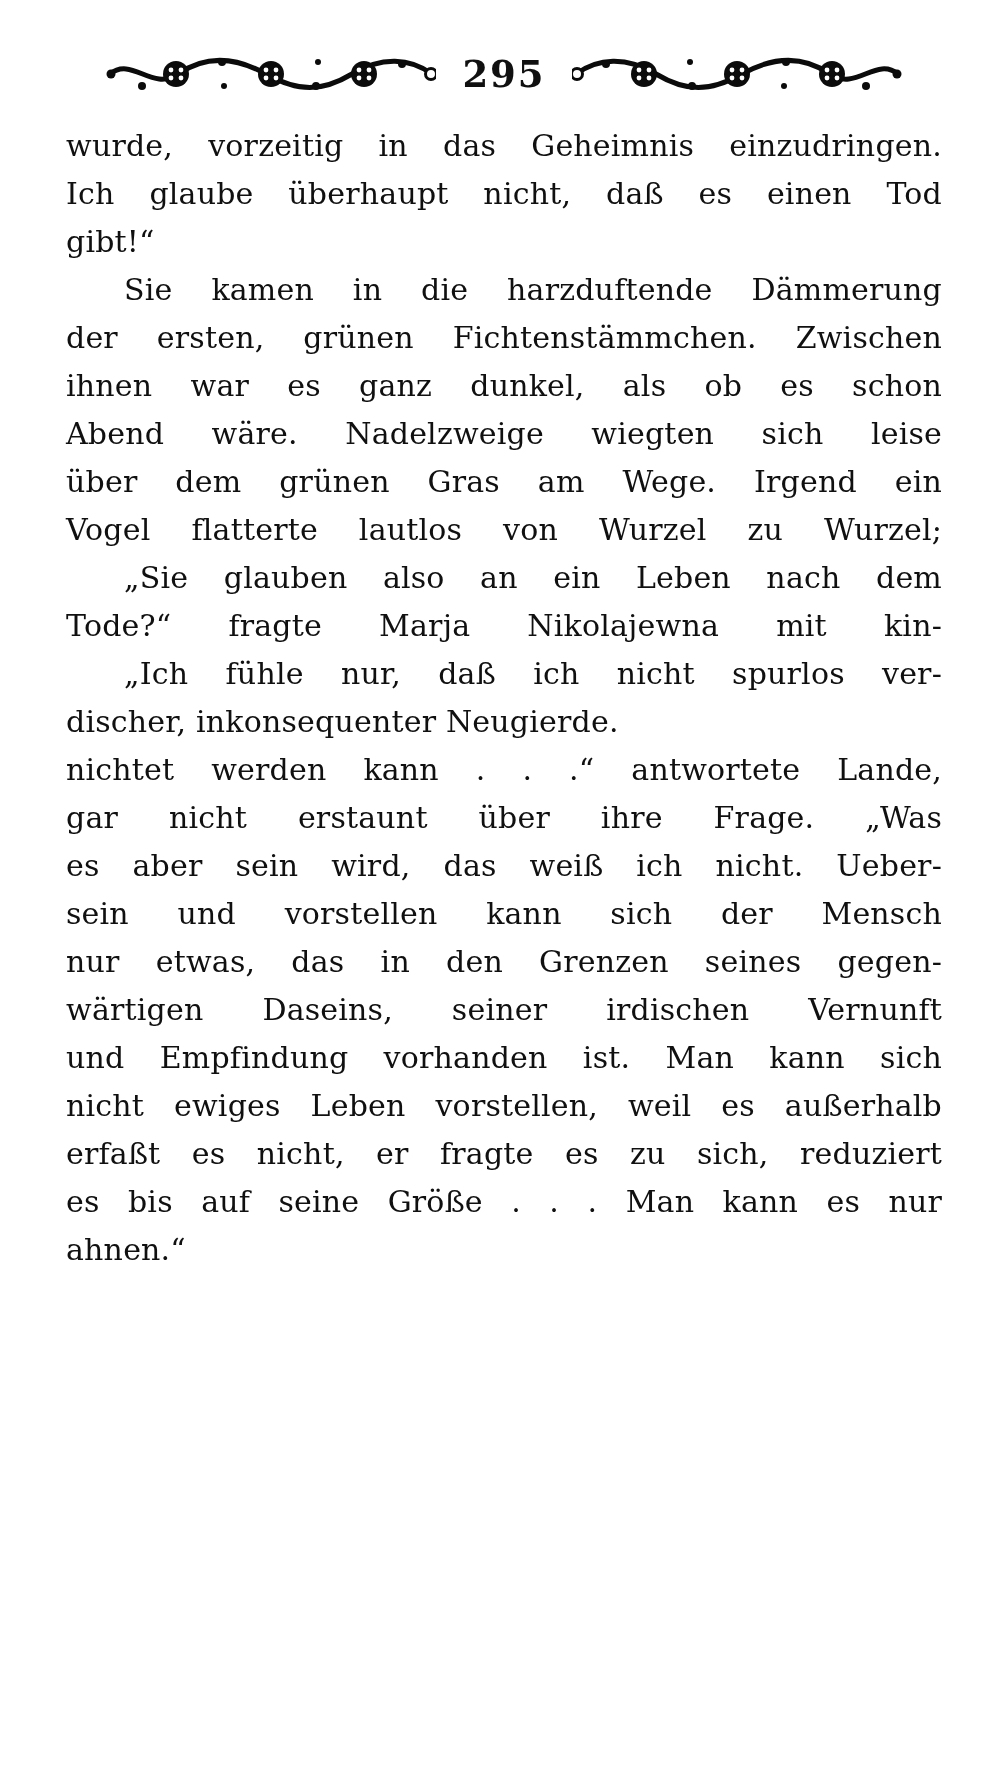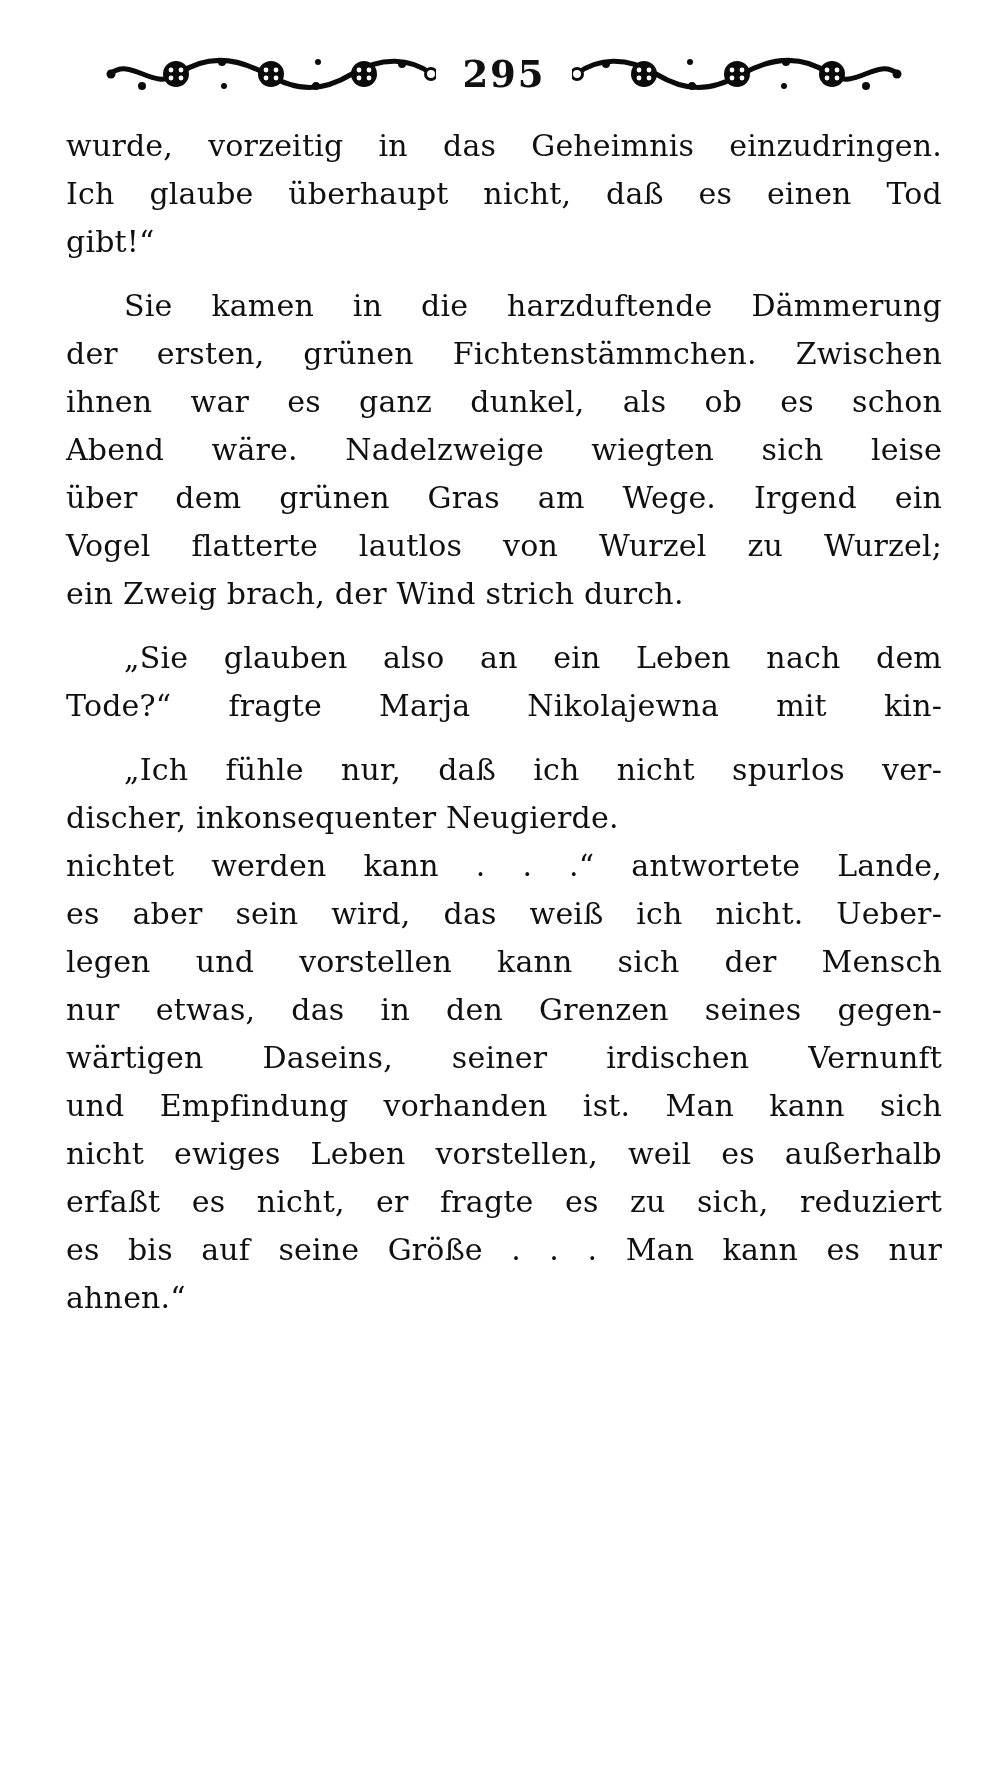--- a/index.html
+++ b/index.html
@@ -55,21 +55,20 @@
     overflow: visible;
     white-space: nowrap;
   }
   .line.short {
     text-align-last: left;
   }
   .line.indent {
     text-indent: 58px;
   }
   .line.pbreak {
-    margin-top: 16px;
   }
 </style>
 </head>
 <body>
 
 <div class="page">
 
   <div class="header">
 
     <svg class="ornament" width="330" height="44" viewBox="0 0 330 44" aria-hidden="true">
@@ -141,28 +140,28 @@
   <div class="text-block">
     <div class="line">wurde, vorzeitig in das Geheimnis einzudringen.</div>
     <div class="line">Ich glaube überhaupt nicht, daß es einen Tod</div>
     <div class="line short">gibt!“</div>
     <div class="line indent pbreak">Sie kamen in die harzduftende Dämmerung</div>
     <div class="line">der ersten, grünen Fichtenstämmchen. Zwischen</div>
     <div class="line">ihnen war es ganz dunkel, als ob es schon</div>
     <div class="line">Abend wäre. Nadelzweige wiegten sich leise</div>
     <div class="line">über dem grünen Gras am Wege. Irgend ein</div>
     <div class="line">Vogel flatterte lautlos von Wurzel zu Wurzel;</div>
-    <div class="line short">ein Zweig brach, der Wind strich durch.</div>
     <div class="line indent pbreak">„Sie glauben also an ein Leben nach dem</div>
     <div class="line">Tode?“ fragte Marja Nikolajewna mit kin-</div>
     <div class="line indent pbreak">„Ich fühle nur, daß ich nicht spurlos ver-</div>
     <div class="line short">discher, inkonsequenter Neugierde.</div>
     <div class="line">nichtet werden kann . . .“ antwortete Lande,</div>
+    <div class="line">gar nicht erstaunt über ihre Frage. „Was</div>
     <div class="line">es aber sein wird, das weiß ich nicht. Ueber-</div>
-    <div class="line">legen und vorstellen kann sich der Mensch</div>
+    <div class="line">sein und vorstellen kann sich der Mensch</div>
     <div class="line">nur etwas, das in den Grenzen seines gegen-</div>
     <div class="line">wärtigen Daseins, seiner irdischen Vernunft</div>
     <div class="line">und Empfindung vorhanden ist. Man kann sich</div>
     <div class="line">nicht ewiges Leben vorstellen, weil es außerhalb</div>
     <div class="line">erfaßt es nicht, er fragte es zu sich, reduziert</div>
     <div class="line">es bis auf seine Größe . . . Man kann es nur</div>
     <div class="line short">ahnen.“</div>
   </div>
 
 </div>

